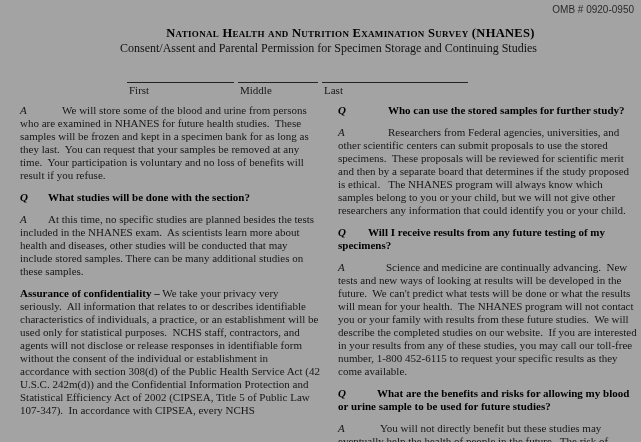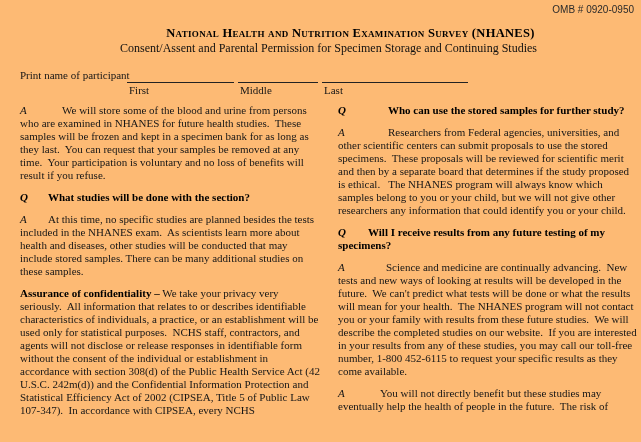--- a/index.html
+++ b/index.html
@@ -1,21 +1,21 @@
 <!DOCTYPE html>
 <html><head>
 <meta charset="utf-8">
 <style>
   html, body { margin: 0; padding: 0; background: #ffffff; }
   .page {
     position: relative;
     width: 641px;
     height: 442px;
     overflow: hidden;
-    background: #fdba74;
+    background: #a3a3a3;
     font-family: "Liberation Serif", serif;
     color: #161616;
   }
   .omb {
     position: absolute;
     top: 4px;
     right: 7px;
     font-family: "Liberation Sans", sans-serif;
     font-size: 10px;
     color: #2a2a2a;
@@ -74,36 +74,36 @@
 </style>
 </head>
 <body>
 
 <div class="page">
 
   <div class="omb">OMB # 0920-0950</div>
   <div class="title">National Health and Nutrition Examination Survey (NHANES)</div>
   <div class="subtitle">Consent/Assent and Parental Permission for Specimen Storage and Continuing Studies</div>
 
-  <div class="name-label">Print name of participant</div>
   <div class="nline f1"></div>
   <div class="nline f2"></div>
   <div class="nline f3"></div>
   <div class="ncap c1">First</div>
   <div class="ncap c2">Middle</div>
   <div class="ncap c3">Last</div>
 
   <div class="col col-left">
     <p class="qa"><span class="marker mw42">A</span><span class="qa-text">We will store some of the blood and urine from persons who are examined in NHANES for future health studies.  These samples will be frozen and kept in a specimen bank for as long as they last.  You can request that your samples be removed at any time.  Your participation is voluntary and no loss of benefits will result if you refuse.</span></p>
     <p class="qa q"><span class="marker mw28">Q</span><span class="qa-text">What studies will be done with the section?</span></p>
     <p class="qa"><span class="marker mw28">A</span><span class="qa-text">At this time, no specific studies are planned besides the tests included in the NHANES exam.  As scientists learn more about health and diseases, other studies will be conducted that may include stored samples. There can be many additional studies on these samples.</span></p>
     <p class="qa"><span class="lead">Assurance of confidentiality –</span><span class="qa-text"> We take your privacy very seriously.  All information that relates to or describes identifiable characteristics of individuals, a practice, or an establishment will be used only for statistical purposes.  NCHS staff, contractors, and agents will not disclose or release responses in identifiable form without the consent of the individual or establishment in accordance with section 308(d) of the Public Health Service Act (42 U.S.C. 242m(d)) and the Confidential Information Protection and Statistical Efficiency Act of 2002 (CIPSEA, Title 5 of Public Law 107-347).  In accordance with CIPSEA, every NCHS</span></p>
   </div>
 
   <div class="col col-right">
     <p class="qa q"><span class="marker mw50">Q</span><span class="qa-text">Who can use the stored samples for further study?</span></p>
     <p class="qa"><span class="marker mw50">A</span><span class="qa-text">Researchers from Federal agencies, universities, and other scientific centers can submit proposals to use the stored specimens.  These proposals will be reviewed for scientific merit and then by a separate board that determines if the study proposed is ethical.   The NHANES program will always know which samples belong to you or your child, but we will not give other researchers any information that could identify you or your child.</span></p>
     <p class="qa q"><span class="marker mw30">Q</span><span class="qa-text">Will I receive results from any future testing of my specimens?</span></p>
     <p class="qa"><span class="marker mw48">A</span><span class="qa-text">Science and medicine are continually advancing.  New tests and new ways of looking at results will be developed in the future.  We can't predict what tests will be done or what the results will mean for your health.  The NHANES program will not contact you or your family with results from these future studies.  We will describe the completed studies on our website.  If you are interested in your results from any of these studies, you may call our toll-free number, 1-800 452-6115 to request your specific results as they come available.</span></p>
+    <p class="qa q"><span class="marker mw39">Q</span><span class="qa-text">What are the benefits and risks for allowing my blood or urine sample to be used for future studies?</span></p>
     <p class="qa"><span class="marker mw42">A</span><span class="qa-text">You will not directly benefit but these studies may eventually help the health of people in the future.  The risk of</span></p>
   </div>
 
 </div>
 
 </body></html>

